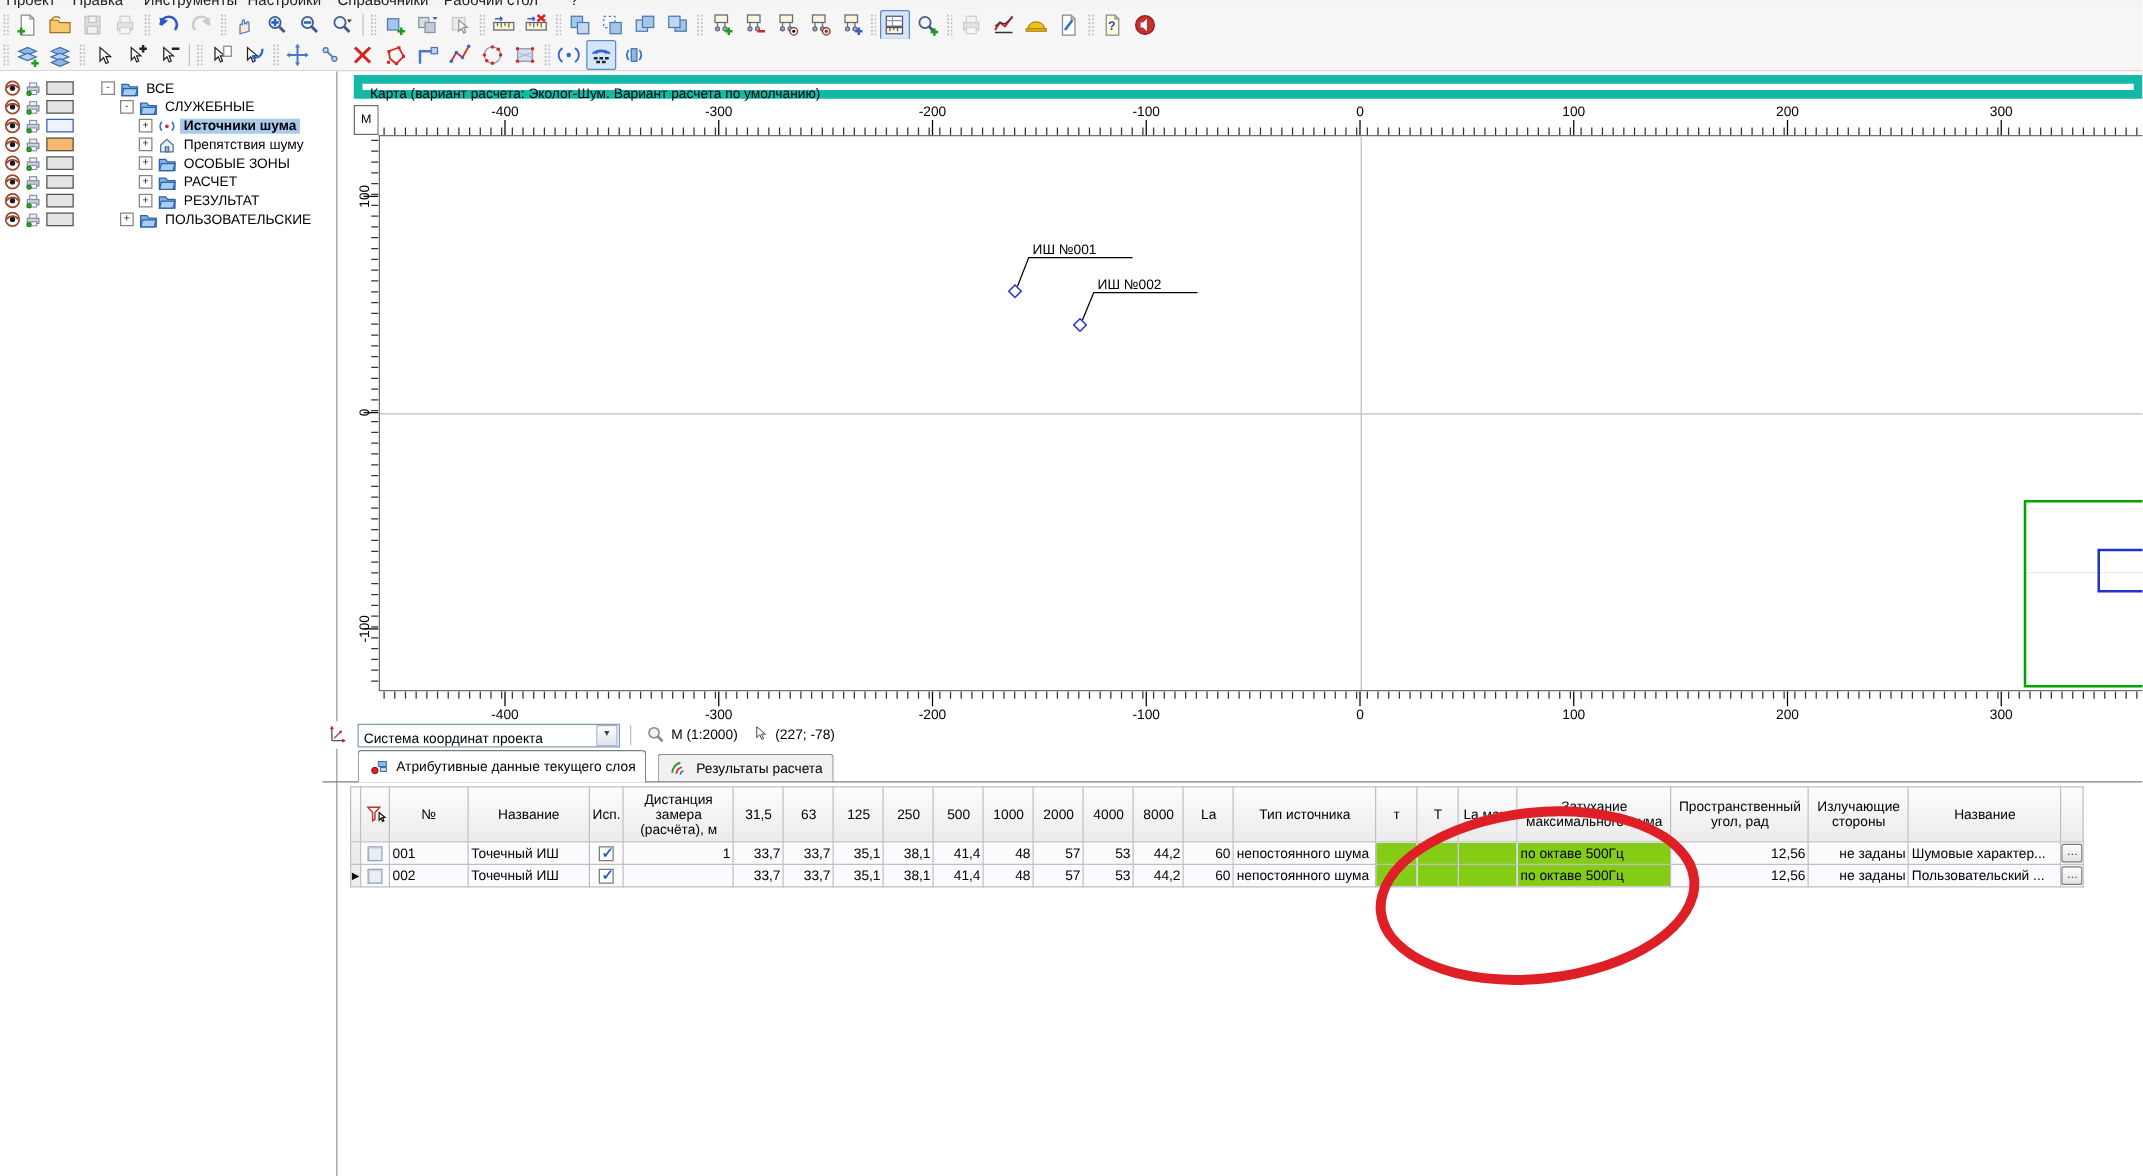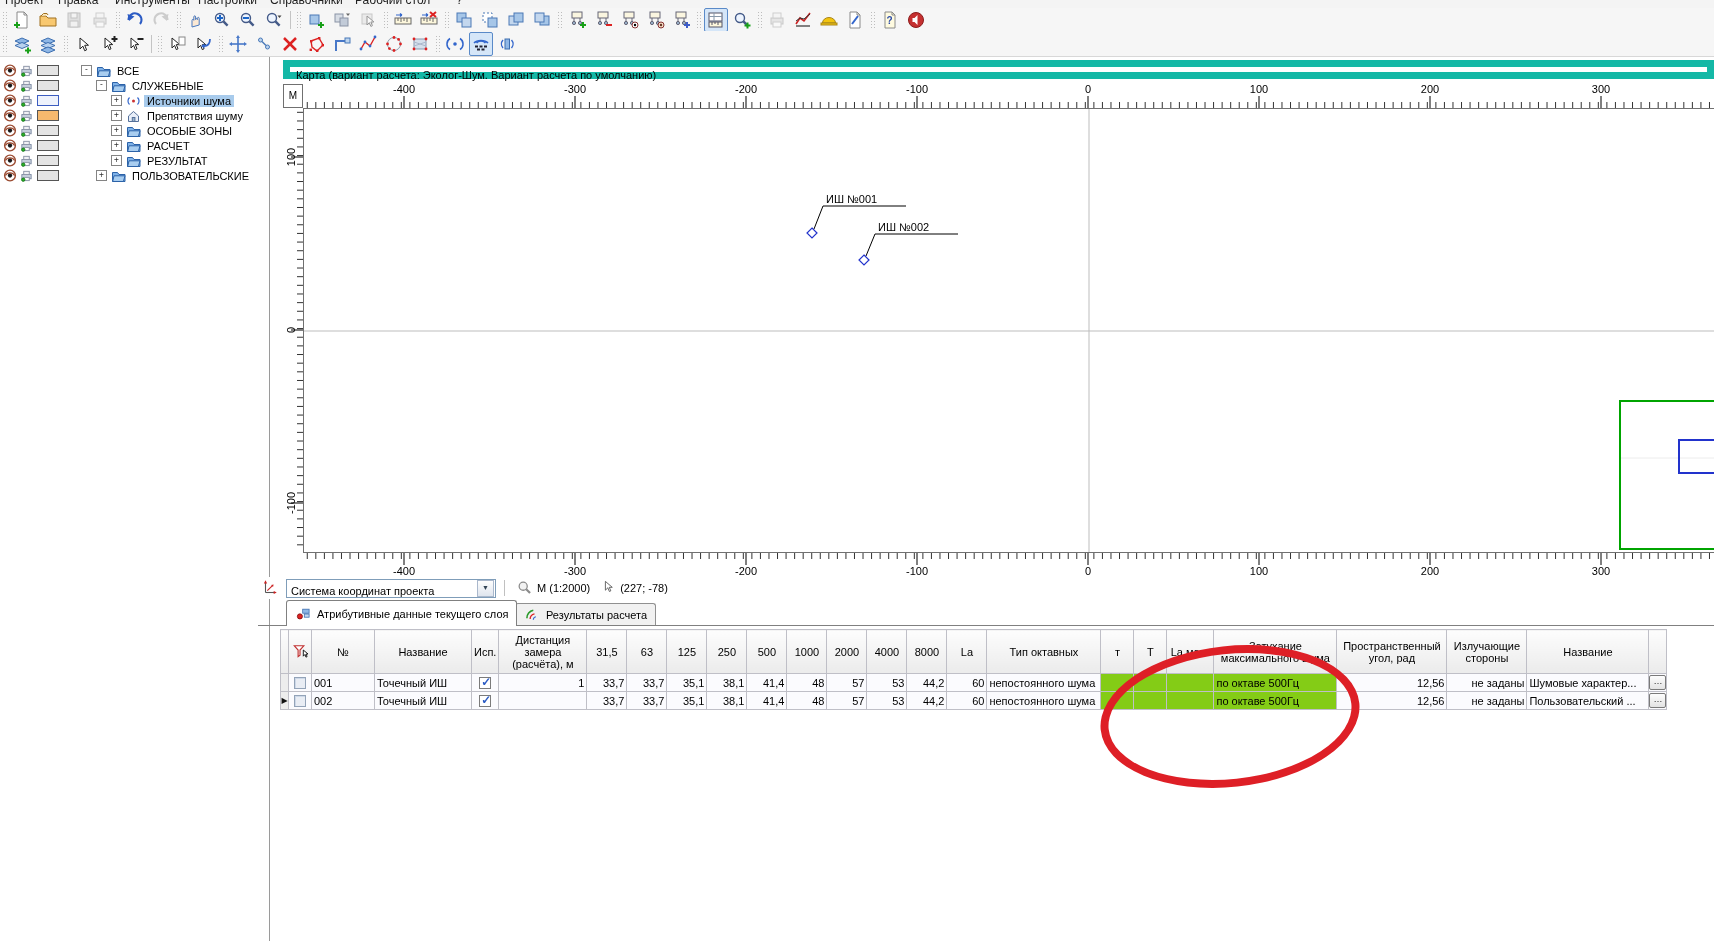--- a/index.html
+++ b/index.html
@@ -21,21 +21,21 @@
   #tree-panel{position:absolute;left:0;top:57px;width:270px;height:884px;background:#fff;border-right:1px solid #9a9a9a;padding-top:6px;box-sizing:border-box}
   .trow{height:15px;display:flex;align-items:center;position:relative}
   .trow .eye,.trow .prn{flex:0 0 auto}
   .eye{width:14px;height:13px;margin-left:3px}
   .prn{width:15px;height:13px;margin-left:2px}
   .swatch{width:22px;height:11px;margin-left:3px;border:1px solid #555;box-sizing:border-box;flex:0 0 auto}
   .exp{width:9px;height:9px;border:1px solid #848484;background:#fff;font:8px/8px "DejaVu Sans Mono",monospace;
        text-align:center;color:#333;flex:0 0 auto;margin-right:4px}
   .ticon{width:15px;height:14px;flex:0 0 auto;margin-right:3px}
   .tlabel{padding:0 3px;white-space:nowrap}
-  .trow.sel .tlabel{background:#a8cbec;font-weight:normal}
+  .trow.sel .tlabel{background:#a8cbec;font-weight:bold}
   
   #map-title{position:absolute;left:283px;top:60px;width:1431px;height:19px;background:#fff;border:7px solid #14b8a6;
              box-sizing:border-box;line-height:17px;padding-left:6px;white-space:nowrap}
   #unit-box{position:absolute;left:283px;top:84px;width:20px;height:24px;background:#fff;border:1px solid #707070;
             box-sizing:border-box;text-align:center;line-height:22px;font-size:10px}
   #top-ruler{position:absolute;left:303px;top:84px;width:1411px;height:24px;background:#fff;overflow:hidden}
   #left-ruler{position:absolute;left:283px;top:108px;width:20px;height:444px;background:#fff;overflow:hidden}
   #map-canvas{position:absolute;left:303px;top:108px;width:1411px;height:444px;background:#fff;overflow:hidden;
               border-top:1px solid #707070;border-left:1px solid #707070;box-sizing:content-box}
   #bottom-ruler{position:absolute;left:303px;top:552px;width:1411px;height:24px;background:#fff;overflow:hidden;border-top:1px solid #707070}
@@ -47,21 +47,21 @@
   #coord-combo .drop{width:15px;height:15px;margin-right:1px;background:linear-gradient(#fdfdfd,#dfe5ee);
                border:1px solid #aab8cc;font-size:7px;line-height:13px;text-align:center;color:#345}
   .sb-sep{width:1px;height:16px;background:#c0c0c0;margin:0 8px}
   .sb-icon{width:18px;height:18px;margin:0 3px}
   .sb-text{white-space:nowrap;margin-right:6px}
   
   #tabbar{position:absolute;left:258px;top:600px;width:1456px;height:26px}
   .tab{position:absolute;display:flex;align-items:center;box-sizing:border-box;padding:0 8px;white-space:nowrap}
   .tab .ticn{width:17px;height:16px;margin-right:5px}
   #tab0{left:28px;top:0;height:26px;background:#fff;border:1px solid #808080;border-bottom:none;border-radius:3px 3px 0 0;z-index:3}
-  #tab1{left:257px;top:3px;height:23px;background:#f1f1f1;border:1px solid #909090;border-bottom:none;border-radius:3px 3px 0 0;z-index:1}
+  #tab1{left:268px;top:3px;height:23px;background:#f1f1f1;border:1px solid #909090;border-bottom:none;border-radius:3px 3px 0 0;z-index:1}
   #pane-line{position:absolute;left:258px;top:625px;width:1456px;border-top:1px solid #808080;z-index:2}
   
   #attr-table{position:absolute;left:280px;top:629px;border-collapse:collapse;table-layout:fixed;
               font-size:11px;background:#fff;border:1px solid #98989c}
   #attr-table td{border:1px solid #bfbfc7;overflow:hidden;box-sizing:border-box;padding:0 2px;white-space:nowrap}
   #attr-table thead td{background:linear-gradient(#fdfdfd,#ebebeb);text-align:center;white-space:normal;
               line-height:12px;padding:1px 2px}
   #attr-table tr.ghead td{height:14px;font-size:11px}
   #attr-table tr.chead td{height:44px}
   #attr-table tbody td{height:18px;background:#fbfbfe}
@@ -1208,21 +1208,21 @@
         <td>31,5</td>
         <td>63</td>
         <td>125</td>
         <td>250</td>
         <td>500</td>
         <td>1000</td>
         <td>2000</td>
         <td>4000</td>
         <td>8000</td>
         <td>La</td>
-        <td>Тип октавных</td>
+        <td>Тип источника</td>
         <td>т</td>
         <td>T</td>
         <td>La.макс</td>
         <td>Затухание максимального шума</td>
         <td>Пространственный угол, рад</td>
         <td>Излучающие стороны</td>
         <td>Название</td>
         <td></td>
       </tr>
     </thead>

